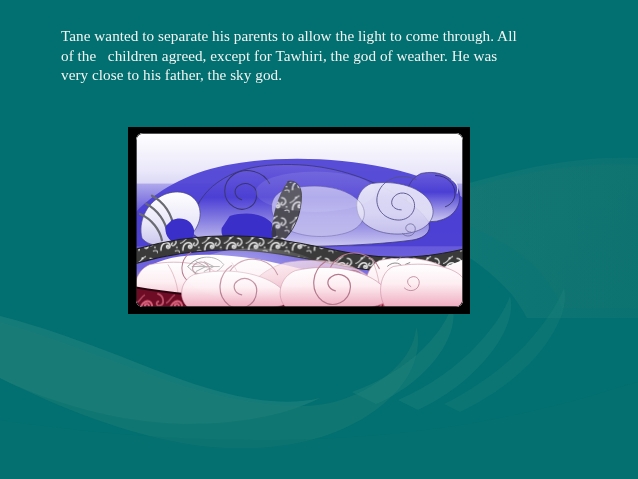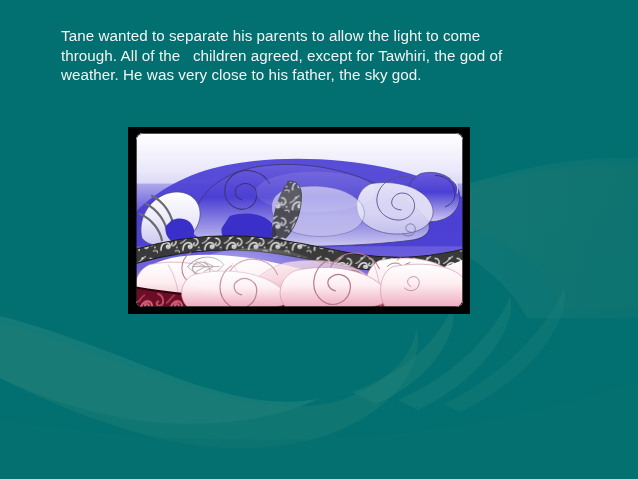--- a/index.html
+++ b/index.html
@@ -13,20 +13,21 @@
     font-family: "Liberation Sans", sans-serif;
     background: #027070;
   }
 
   .slide {
     position: relative;
     width: 638px;
     height: 479px;
     background: #027070;
     overflow: hidden;
+    font-family: Liberation Serif, serif;
   }
 
   
   .bg-decor {
     position: absolute;
     inset: 0;
     width: 638px;
     height: 479px;
     pointer-events: none;
   }

